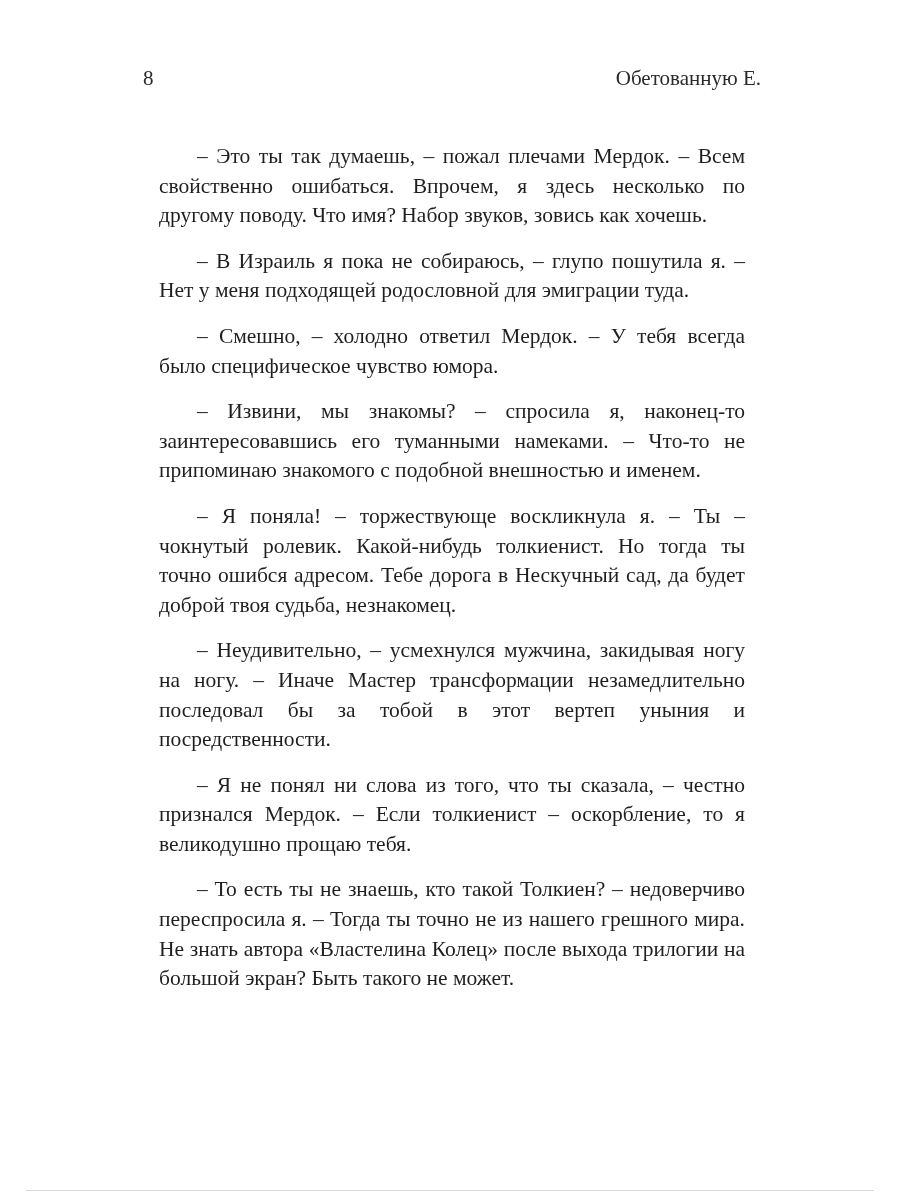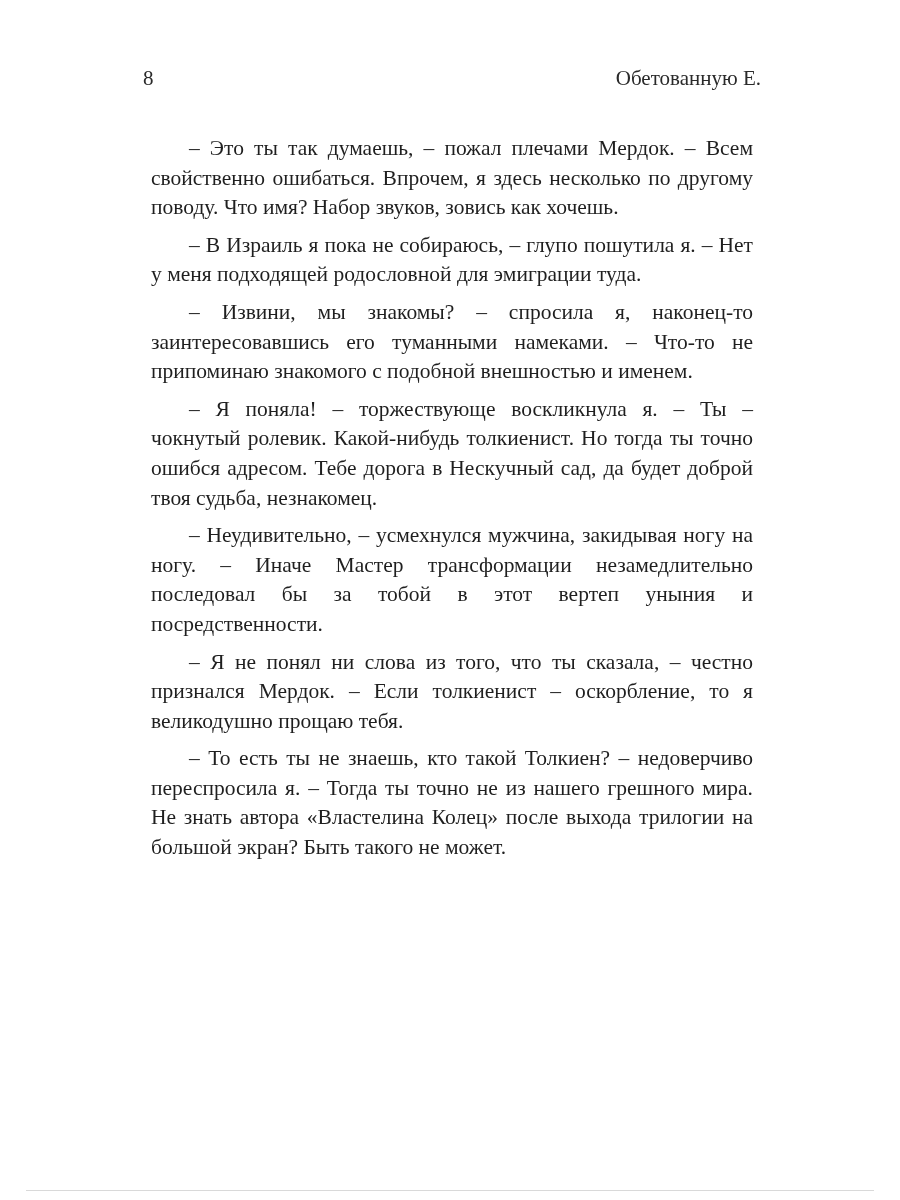--- a/index.html
+++ b/index.html
@@ -36,21 +36,21 @@
     left: 143px;
     width: 618px;
     font-size: 21.5px;
     line-height: 29.6px;
     text-align: justify;
     color: #1f1f1f;
     -webkit-hyphens: auto;
     hyphens: auto;
   }
   .content p {
-    margin: 8px;
+    margin: 16px;
     padding: 0;
     text-indent: 38px;
   }
   .bottom-rule {
     position: absolute;
     left: 26px;
     right: 26px;
     bottom: 9px;
     border-top: 1px solid #d9d9d9;
   }
@@ -61,20 +61,21 @@
 <div class="page">
 
   <div class="running-header">
     <span class="page-number">8</span>
     <span class="author-name">Обетованную Е.</span>
   </div>
 
   <div class="content">
     <p>– Это ты так думаешь, – пожал плечами Мердок. – Всем свойственно ошибаться. Впрочем, я здесь несколько по другому поводу. Что имя? Набор звуков, зовись как хочешь.</p>
     <p>– В Израиль я пока не собираюсь, – глупо пошутила я. – Нет у меня подходящей родословной для эмиграции туда.</p>
+    <p>– Смешно, – холодно ответил Мердок. – У тебя всегда было специфическое чувство юмора.</p>
     <p>– Извини, мы знакомы? – спросила я, наконец-то заинтересовавшись его туманными намеками. – Что-то не припоминаю знакомого с подобной внешностью и именем.</p>
     <p>– Я поняла! – торжествующе воскликнула я. – Ты – чокнутый ролевик. Какой-нибудь толкиенист. Но тогда ты точно ошибся адресом. Тебе дорога в Нескучный сад, да будет доброй твоя судьба, незнакомец.</p>
     <p>– Неудивительно, – усмехнулся мужчина, закидывая ногу на ногу. – Иначе Мастер трансформации незамедлительно последовал бы за тобой в этот вертеп уныния и посредственности.</p>
     <p>– Я не понял ни слова из того, что ты сказала, – честно признался Мердок. – Если толкиенист – оскорбление, то я великодушно прощаю тебя.</p>
     <p>– То есть ты не знаешь, кто такой Толкиен? – недоверчиво переспросила я. – Тогда ты точно не из нашего грешного мира. Не знать автора «Властелина Колец» после выхода трилогии на большой экран? Быть такого не может.</p>
   </div>
 
   <div class="bottom-rule"></div>
 
 </div>

